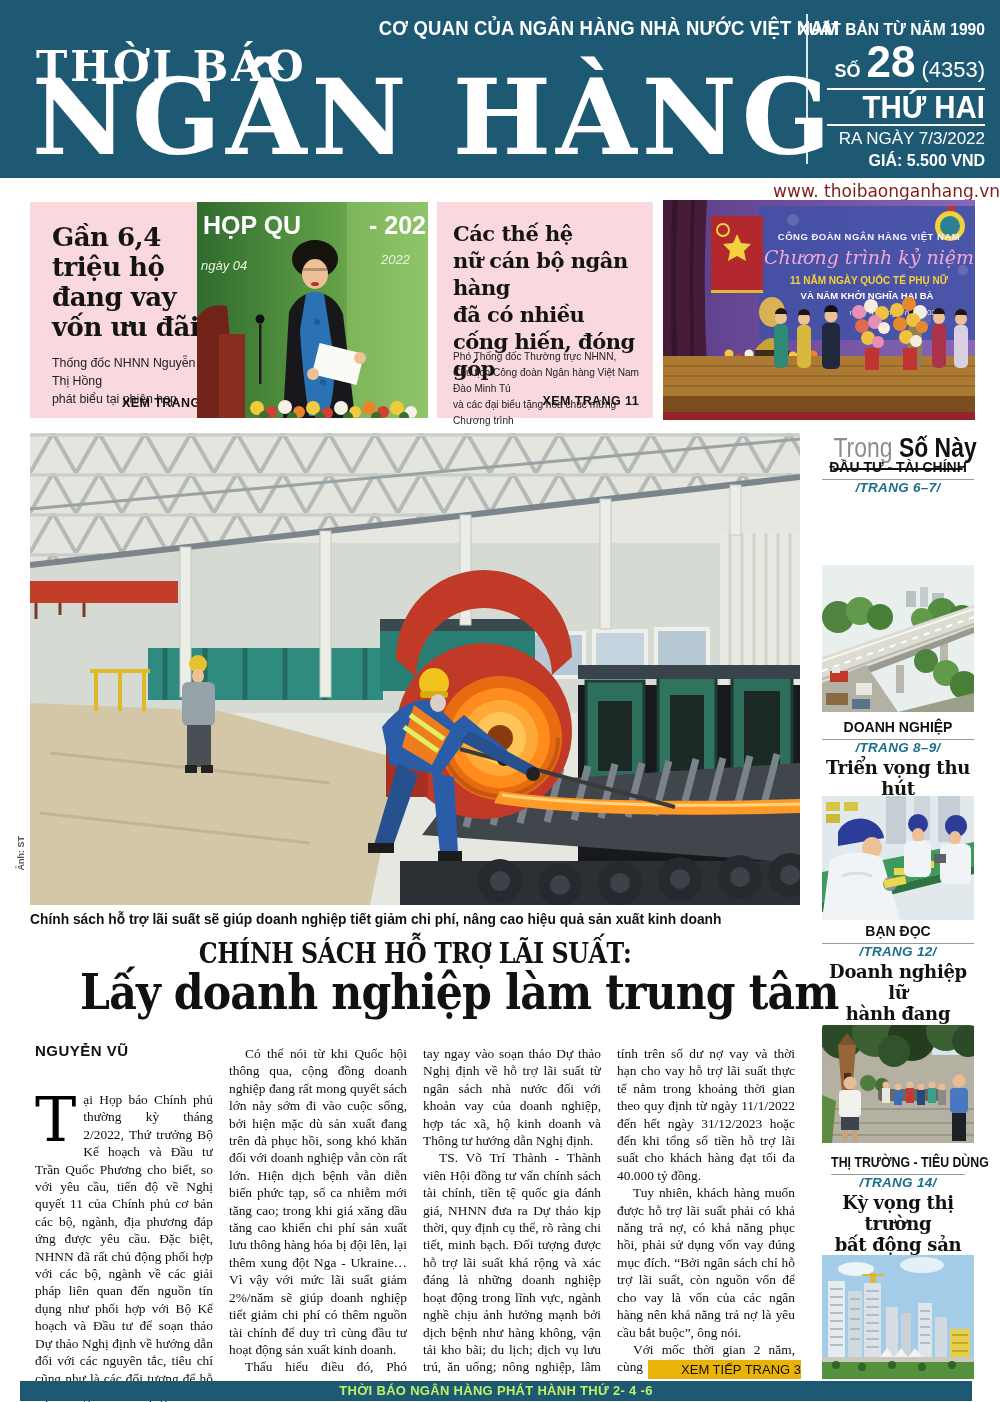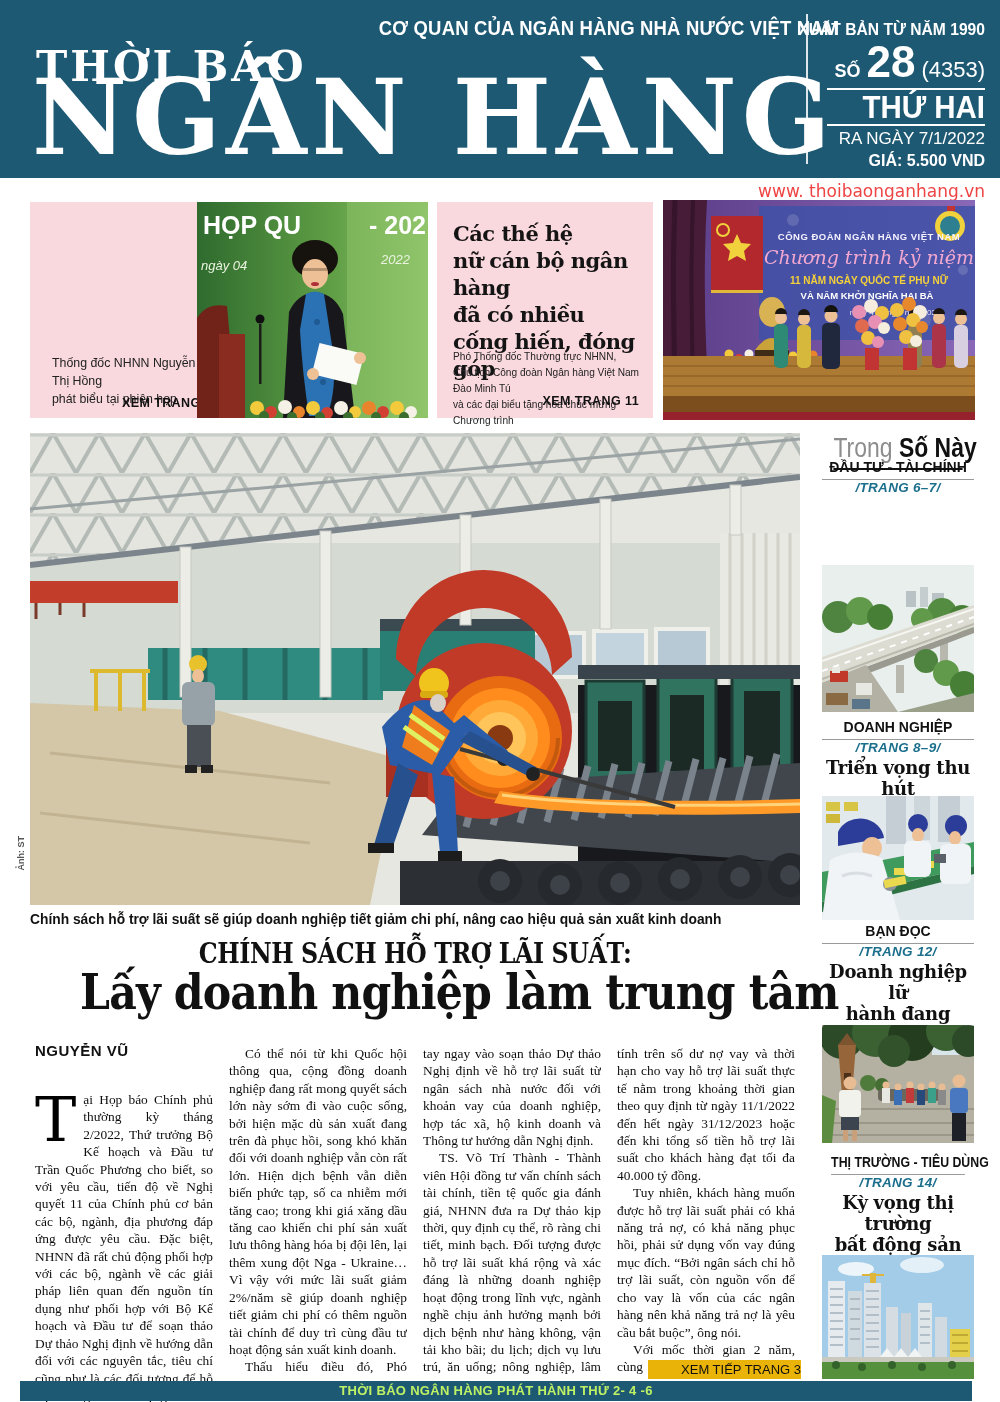--- a/index.html
+++ b/index.html
@@ -15,21 +15,21 @@
   .since{position:absolute;right:15px;top:20px;font-weight:bold;font-size:17px;transform:scaleX(.92);transform-origin:right;white-space:nowrap;}
   .issue-line{position:absolute;right:15px;top:40px;display:flex;align-items:baseline;gap:6px;white-space:nowrap;}
   .issue-so{font-size:18px;font-weight:bold;margin-left:32px;}
   .issue-num{font-size:44px;font-weight:bold;line-height:1;}
   .issue-sub{font-size:22px;}
   .mh-hr{position:absolute;right:15px;width:158px;height:2px;background:#fff;}
   .hr1{top:88px;} .hr2{top:124px;}
   .day{position:absolute;right:15px;top:90px;font-size:31px;font-weight:bold;transform:scaleX(.95);transform-origin:right;white-space:nowrap;}
   .pubdate{position:absolute;right:15px;top:129px;font-size:17px;white-space:nowrap;}
   .price{position:absolute;right:15px;top:152px;font-size:16px;font-weight:bold;white-space:nowrap;}
-  .website{position:absolute;right:15px;top:181px;font-size:17px;color:#ef4444;font-family:"DejaVu Sans",sans-serif;}
+  .website{position:absolute;right:0;top:181px;font-size:17px;color:#7f1d1d;font-family:"DejaVu Sans",sans-serif;}
   
   .teaser{position:absolute;top:202px;height:216px;background:var(--pink,#f9d8de);}
   .teaser1{left:30px;width:398px;}
   .teaser2{left:437px;width:216px;}
   .th{font-family:"DejaVu Serif",serif;font-weight:bold;color:#141414;white-space:pre-line;letter-spacing:-.5px;}
   .teaser1 .th{position:absolute;left:22px;top:20px;width:150px;font-size:26px;line-height:30px;}
   .teaser2 .th{position:absolute;left:16px;top:18px;width:196px;font-size:21px;line-height:27px;}
   .tsub{position:absolute;font-size:13px;line-height:18px;color:#222;white-space:pre-line;transform-origin:left top;}
   .teaser1 .tsub{left:22px;top:152px;width:165px;transform:scaleX(.95);}
   .teaser2 .tsub{left:16px;top:146px;width:215px;font-size:11px;line-height:16px;transform:scaleX(.92);}
@@ -86,26 +86,30 @@
     <div class="vdiv"></div>
     <div class="since">XUẤT BẢN TỪ NĂM 1990</div>
     <div class="issue-line">
       <span class="issue-so">SỐ</span>
       <span class="issue-num">28</span>
       <span class="issue-sub">(4353)</span>
     </div>
     <div class="mh-hr hr1"></div>
     <div class="day">THỨ HAI</div>
     <div class="mh-hr hr2"></div>
-    <div class="pubdate">RA NGÀY 7/1/2022</div>
+    <div class="pubdate">RA NGÀY 7/3/2022</div>
     <div class="price">GIÁ: 5.500 VND</div>
   </header>
   <div class="website">www. thoibaonganhang.vn</div>
 
   <section class="teaser teaser1">
+    <div class="th">Gần 6,4
+triệu hộ
+đang vay
+vốn ưu đãi</div>
     <div class="tsub">Thống đốc NHNN Nguyễn Thị Hồng
 phát biểu tại phiên họp</div>
     <div class="xem">XEM TRANG 2</div>
     <div class="t1photo">
       <svg width="231" height="216" viewBox="0 0 231 216">
         <defs>
           <linearGradient id="ggrn" x1="0" y1="0" x2="1" y2="0">
             <stop offset="0" stop-color="#2f6b2e"></stop>
               <stop offset=".55" stop-color="#5d9c44"></stop>
               <stop offset="1" stop-color="#8bc167"></stop>

